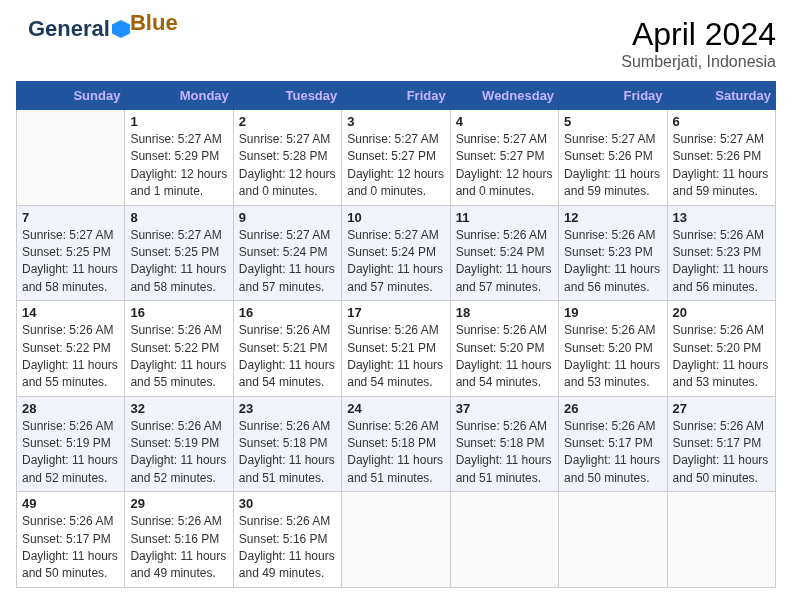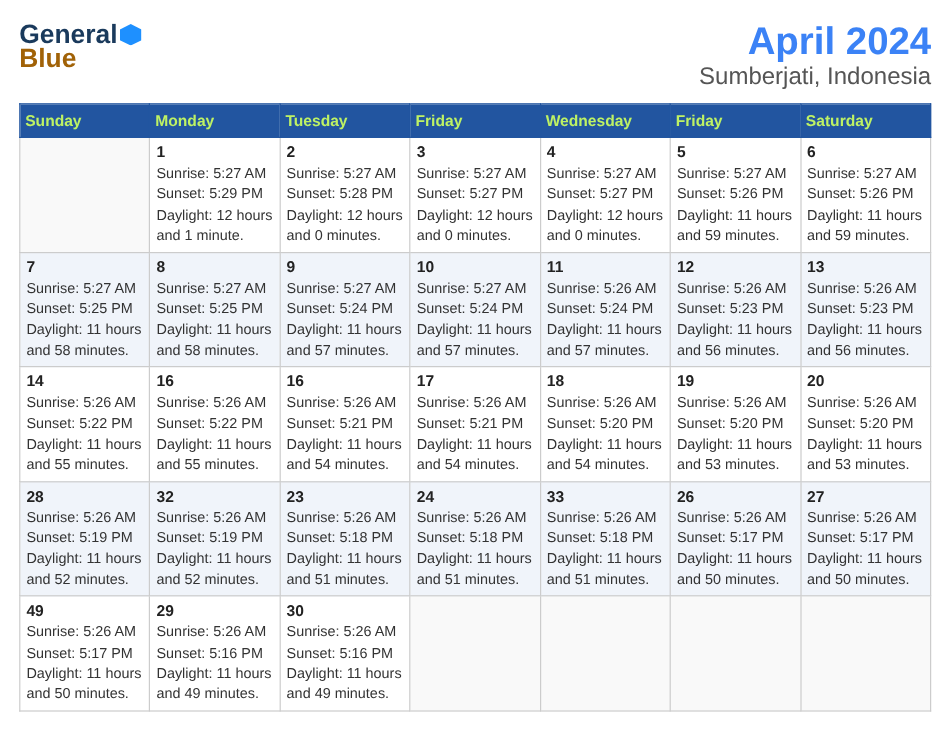--- a/index.html
+++ b/index.html
@@ -11,22 +11,23 @@
       padding: 16px;
     }
     .header-area {
       display: flex;
       justify-content: space-between;
       align-items: flex-start;
       margin-bottom: 10px;
     }
     .logo {
       display: flex;
-      flex-direction: column;
+      flex-direction: row;
       align-items: flex-start;
+      margin-left: 12px;
     }
     .logo-text {
       display: flex;
       align-items: center;
       font-size: 22px;
       font-weight: bold;
       color: #1a3a5c;
     }
     .logo-general { color: #1a3a5c; }
     .logo-icon {
@@ -35,37 +36,37 @@
       height: 18px;
       background: #1e90ff;
       clip-path: polygon(50% 0%, 100% 25%, 100% 75%, 50% 100%, 0% 75%, 0% 25%);
       margin-left: 2px;
     }
     .title-area {
       text-align: right;
     }
     .month-title {
       font-size: 32px;
-      font-weight: bold;
-      color: #3b82f6;
+      font-weight: normal;
+      color: #000000;
     }
     .subtitle {
-      font-size: 20px;
+      font-size: 16px;
       color: #555;
     }
     .calendar-table {
       width: 100%;
       border-collapse: collapse;
       font-size: 11px;
     }
     .calendar-table thead tr th {
       background: #2255a0;
-      color: #bef264;
+      color: #c4b5fd;
       padding: 6px 4px;
-      text-align: left;
+      text-align: right;
       font-size: 13px;
       border: 1px solid #2255a0;
     }
     .calendar-table tbody tr td {
       border: 1px solid #ccc;
       vertical-align: top;
       padding: 4px 5px;
       min-height: 70px;
       width: 107px;
     }
@@ -289,21 +290,21 @@
 and 51 minutes.</div>
         </td>
         <td>
           <span class="day-number">24</span>
           <div class="day-info" style="white-space: pre-line;">Sunrise: 5:26 AM
 Sunset: 5:18 PM
 Daylight: 11 hours
 and 51 minutes.</div>
         </td>
         <td>
-          <span class="day-number">33</span>
+          <span class="day-number">37</span>
           <div class="day-info" style="white-space: pre-line;">Sunrise: 5:26 AM
 Sunset: 5:18 PM
 Daylight: 11 hours
 and 51 minutes.</div>
         </td>
         <td>
           <span class="day-number">26</span>
           <div class="day-info" style="white-space: pre-line;">Sunrise: 5:26 AM
 Sunset: 5:17 PM
 Daylight: 11 hours

